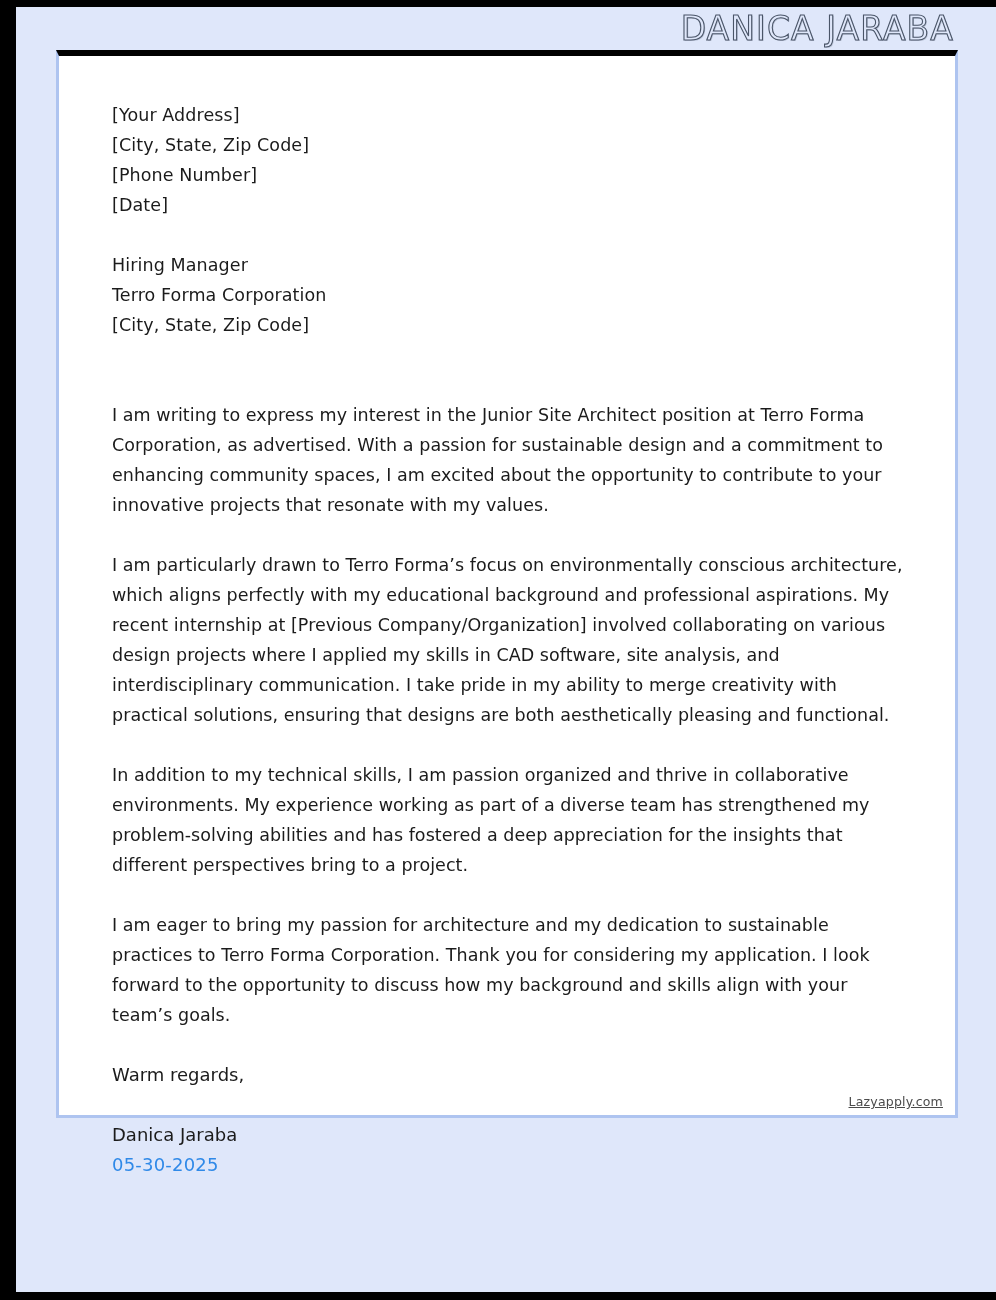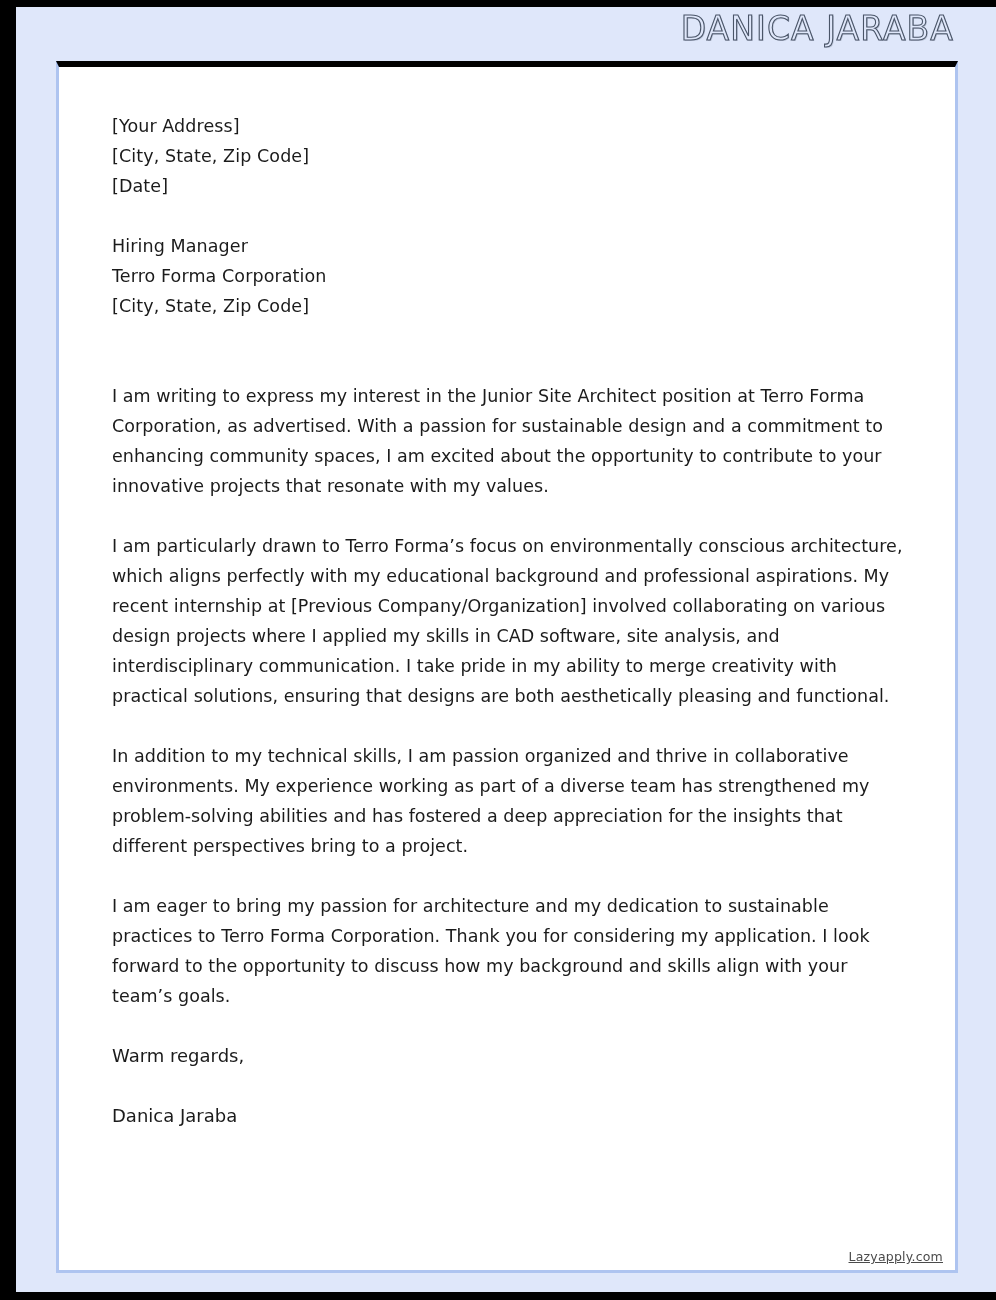--- a/index.html
+++ b/index.html
@@ -58,27 +58,26 @@
   }
   
   #header-name { text-shadow:1px 1px 0 #b9c2d6; }
 
   
   #letter-page {
     position:absolute;
     left:40px;
     top:43px;
     width:902px;
-    height:1212px;
+    height:1068px;
     background:#ffffff;
     border-top:6px solid #000000;
     border-left:3px solid #aec4f0;
     border-right:3px solid #aec4f0;
     border-bottom:3px solid #aec4f0;
-    margin-top:11px;
   }
 
   #letter-body {
     position:relative;
     width:100%;
     height:100%;
     padding:44px 46px 0 53px;
   }
 
   
@@ -139,20 +138,21 @@
     <div id="letter-header">
       <div id="header-name">DANICA JARABA</div>
     </div>
 
     <div id="letter-page">
       <div id="letter-body">
 
         <div class="addr-block">
           <div class="line">[Your Address]</div>
           <div class="line">[City, State, Zip Code]</div>
+          <div class="line">[Phone Number]</div>
           <div class="line">[Date]</div>
         </div>
 
         <div class="block-gap"></div>
 
         <div class="addr-block">
           <div class="line">Hiring Manager</div>
           <div class="line">Terro Forma Corporation</div>
           <div class="line">[City, State, Zip Code]</div>
         </div>
@@ -177,20 +177,21 @@
         <div class="para">I am eager to bring my passion for architecture and my dedication to sustainable practices to Terro Forma Corporation. Thank you for considering my application. I look forward to the opportunity to discuss how my background and skills align with your team’s goals.</div>
 
         <div class="block-gap"></div>
 
         <div class="sign-line">Warm regards,</div>
 
         <div class="block-gap"></div>
 
         <div class="sign-line">Danica Jaraba</div>
 
+        <div class="date-line">05-30-2025</div>
 
       </div>
 
       <div id="footer-watermark">Lazyapply.com</div>
     </div>
 
   </div>
 </div>
 
 </body></html>

